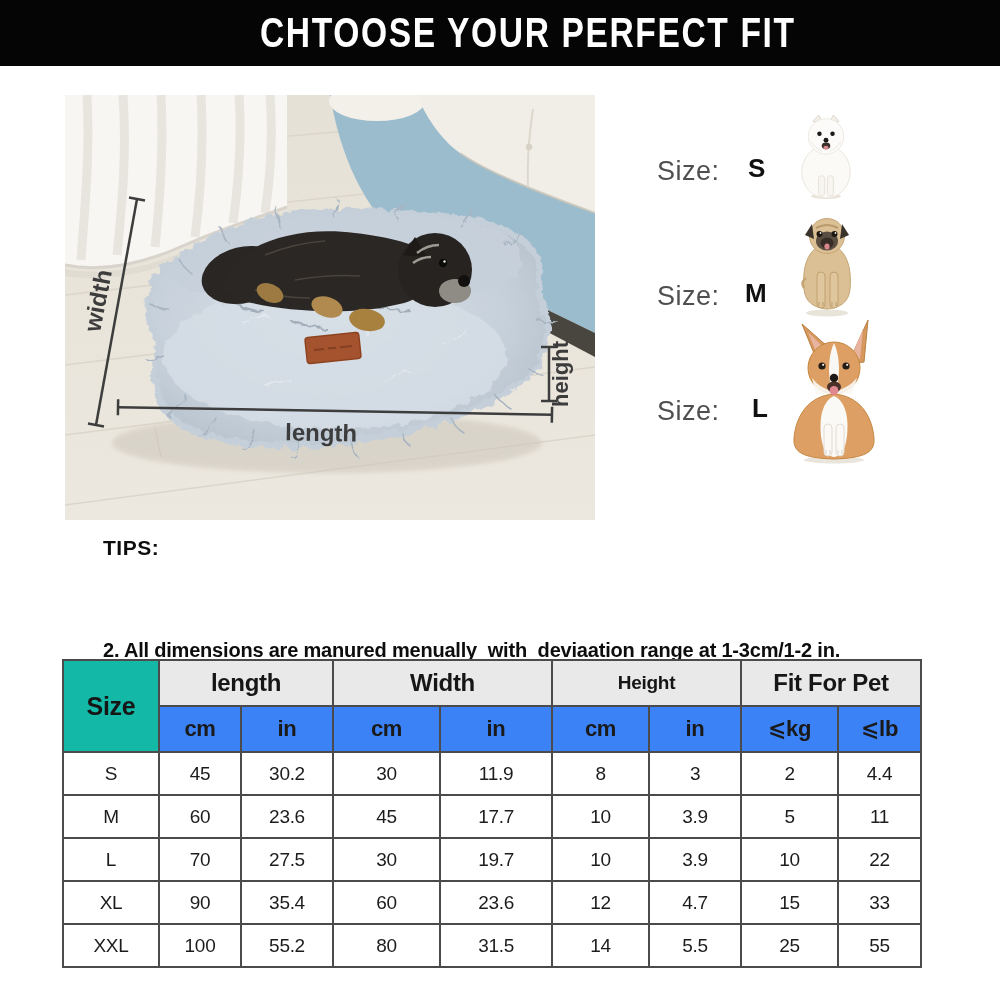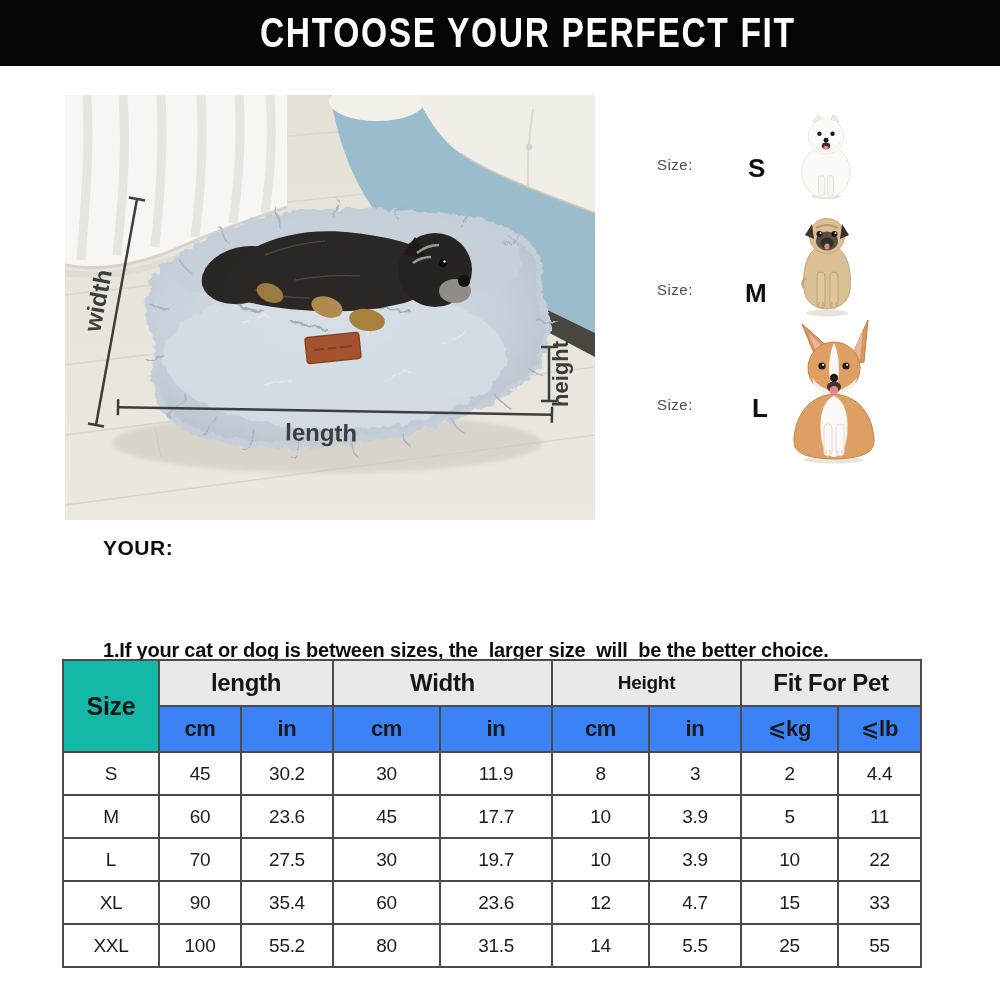--- a/index.html
+++ b/index.html
@@ -9,21 +9,21 @@
   
   .banner{position:absolute;left:0;top:0;width:1000px;height:66px;background:#050505;
           display:flex;align-items:center;justify-content:center;padding-left:28px;}
   .banner span{display:inline-block;color:#ffffff;font-size:42px;font-weight:bold;
                letter-spacing:2px;transform:scaleX(.80);white-space:nowrap;}
 
   
   .photo{position:absolute;left:65px;top:95px;width:530px;height:425px;}
 
   
-  .size-label{position:absolute;font-size:15px;color:#4f4f4f;letter-spacing:.5px;}
+  .size-label{position:absolute;font-size:27px;color:#4f4f4f;letter-spacing:.5px;}
   .size-value{position:absolute;font-size:26px;font-weight:600;color:#111;}
   .dogsvg{position:absolute;}
 
   
   .tips{position:absolute;left:103px;top:536px;}
   .tips-heading{font-size:21px;font-weight:600;letter-spacing:.5px;color:#0d0d0d;}
   .tips-lines{margin-top:24px;font-size:20px;font-weight:600;line-height:26.5px;
               color:#0d0d0d;white-space:pre-wrap;letter-spacing:-0.2px;}
 
   
@@ -270,23 +270,22 @@
     <circle cx="40" cy="50" r="3.6" fill="#241d16"></circle>
       <circle cx="64" cy="50" r="3.6" fill="#241d16"></circle>
     <circle cx="41.2" cy="48.8" r="1.1" fill="#f5f1ea"></circle>
       <circle cx="65.2" cy="48.8" r="1.1" fill="#f5f1ea"></circle>
     <circle cx="52" cy="62" r="4.2" fill="#1e1916"></circle>
     <ellipse cx="52" cy="71" rx="7" ry="5.5" fill="#4a322a"></ellipse>
     <ellipse cx="52" cy="74.5" rx="4.4" ry="4.5" fill="#e08890"></ellipse>
   </svg>
 
   <div class="tips">
-    <div class="tips-heading">YOUR:</div>
+    <div class="tips-heading">TIPS:</div>
     <div class="tips-lines">
-      <div>1.If your cat or dog is between sizes, the  larger size  will  be the better choice.</div>
       <div>2. All dimensions are manured menually  with  deviaation range at 1-3cm/1-2 in.</div>
     </div>
   </div>
 
   <table class="sizetable">
     <colgroup>
       <col style="width:96px">
         <col style="width:82px">
         <col style="width:92px">
       <col style="width:107px">

